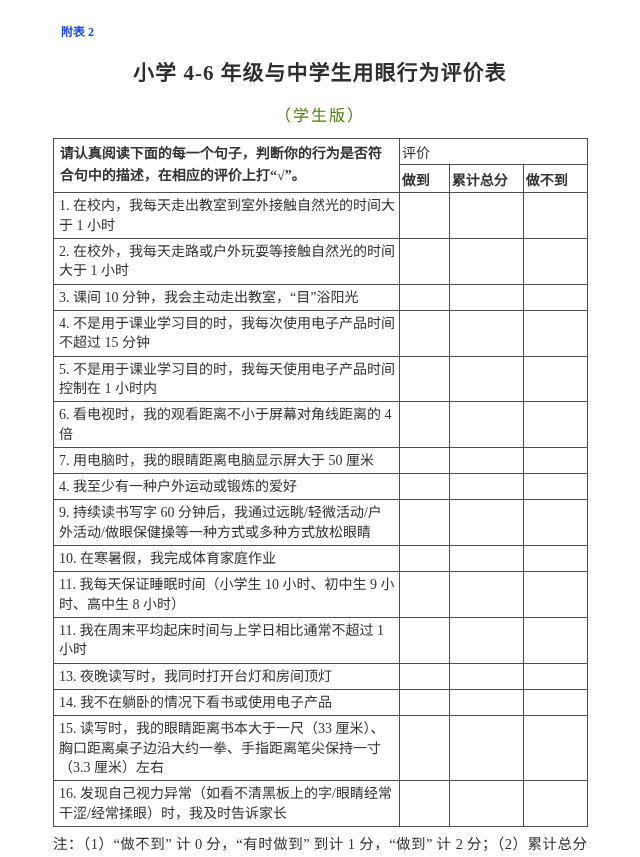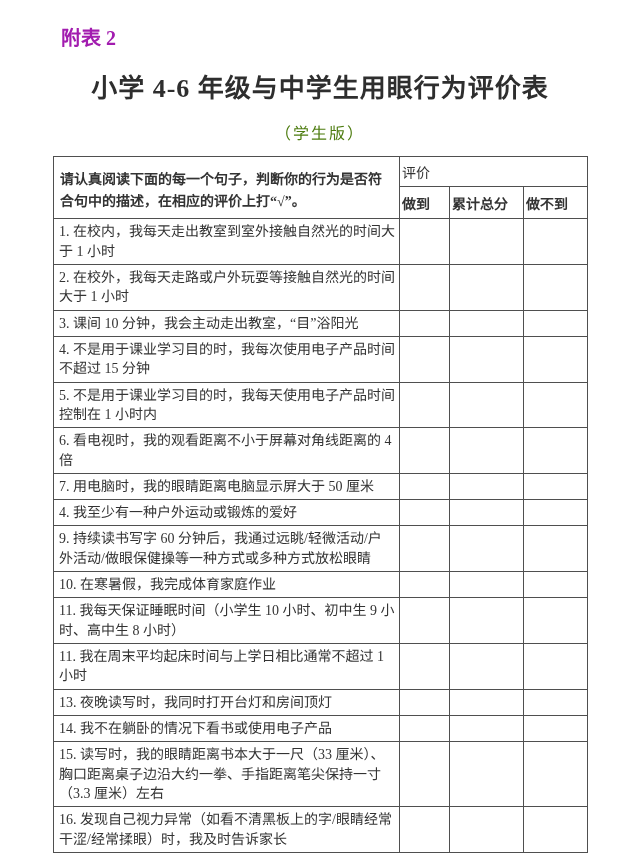--- a/index.html
+++ b/index.html
@@ -14,28 +14,28 @@
     color: #333333;
     position: relative;
     overflow: hidden;
   }
   .page {
     padding: 18px 53px 0 53px;
     box-sizing: border-box;
     width: 640px;
   }
   .annex-label {
-    font-size: 20px;
-    font-weight: bold;
-    color: #a21caf;
+    font-size: 12px;
+    font-weight: bold;
+    color: #1d4ed8;
     margin: 4px 0 0 8px;
   }
   .doc-title {
     text-align: center;
-    font-size: 26px;
+    font-size: 21px;
     font-weight: bold;
     color: #2e2e2e;
     margin-top: 16px;
     letter-spacing: 1px;
   }
   .doc-subtitle {
     text-align: center;
     font-size: 16px;
     color: #4d7c0f;
     margin-top: 16px;
@@ -53,21 +53,21 @@
     font-size: 14px;
     color: #333333;
     vertical-align: middle;
     box-sizing: border-box;
   }
   th.instruction-cell {
     text-align: left;
     font-weight: bold;
     font-size: 14.5px;
     line-height: 1.55;
-    padding: 12px 8px 6px 6px;
+    padding: 4px 8px 6px 6px;
     margin-left: 24px;
   }
   th.eval-span-cell {
     font-weight: normal;
     text-align: left;
     font-size: 14.5px;
     height: 26px;
     padding: 2px;
   }
   th.col-head {

